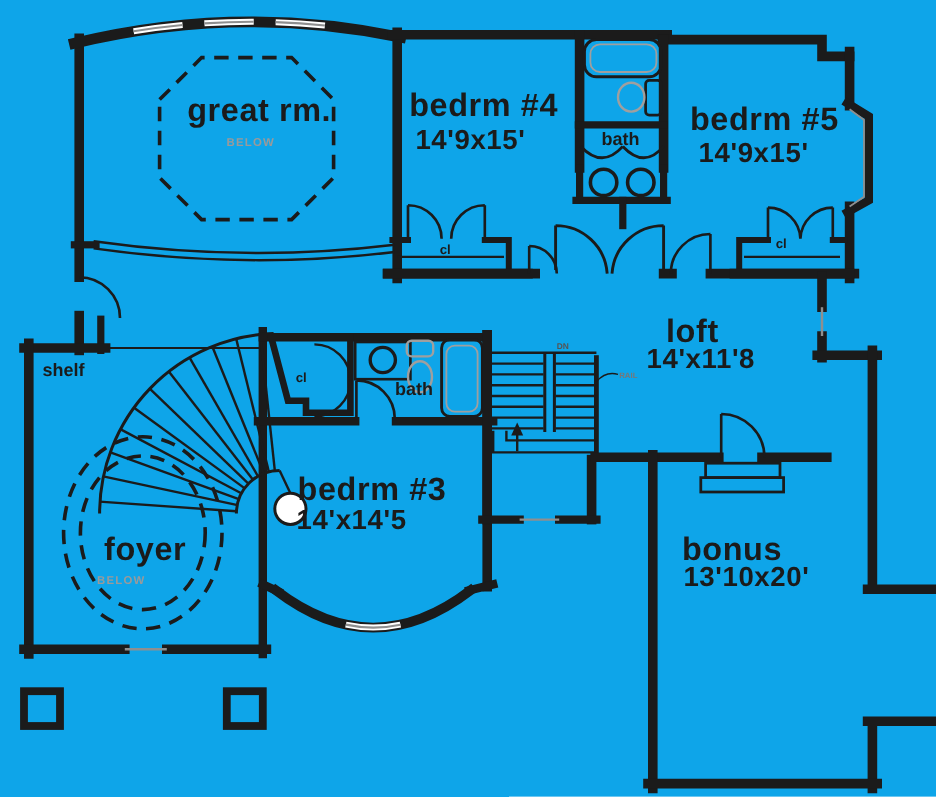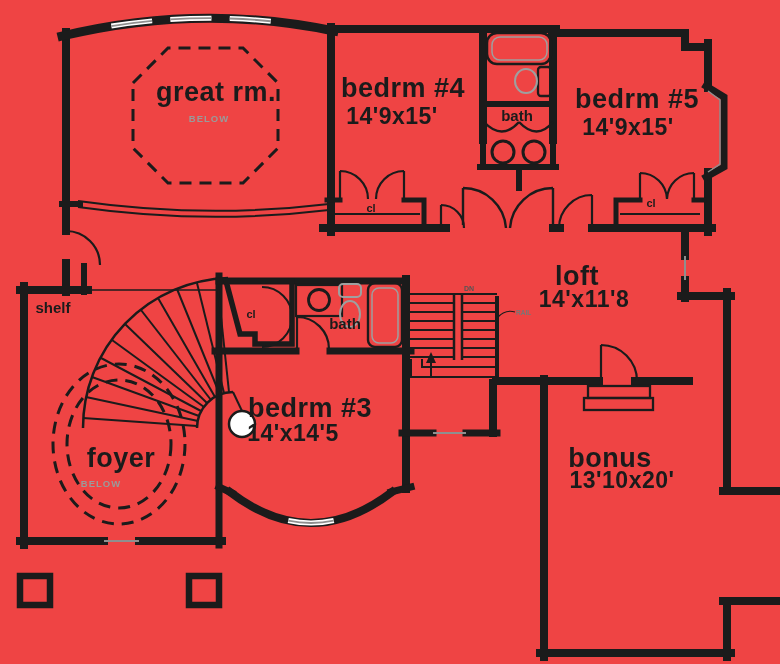--- a/index.html
+++ b/index.html
@@ -1,16 +1,16 @@
 <!DOCTYPE html>
 <html><head>
 <meta charset="utf-8">
 <style>
   html,body{margin:0;padding:0;background:#ffffff;}
-  .stage{position:relative;width:780px;height:664px;background:#ef4444;overflow:hidden;}
+  .stage{position:relative;width:780px;height:664px;background:#0ea5e9;overflow:hidden;}
   svg{display:block;}
   svg text{font-family:"Liberation Sans",sans-serif;font-weight:bold;fill:#1b1b1b;}
   .room-name{font-size:27px;letter-spacing:0.5px;}
   .room-dims{font-size:23px;letter-spacing:0.5px;}
   .small-label{font-size:15px;}
   .cl-label{font-size:11px;}
   .note{font-size:9.5px;fill:#9a9a9a;letter-spacing:1px;}
   .tiny{font-size:7px;fill:#555;}
   .tiny2{font-size:6.5px;fill:#777;}
   .w{stroke:#1b1b1b;fill:none;stroke-linecap:square;}

